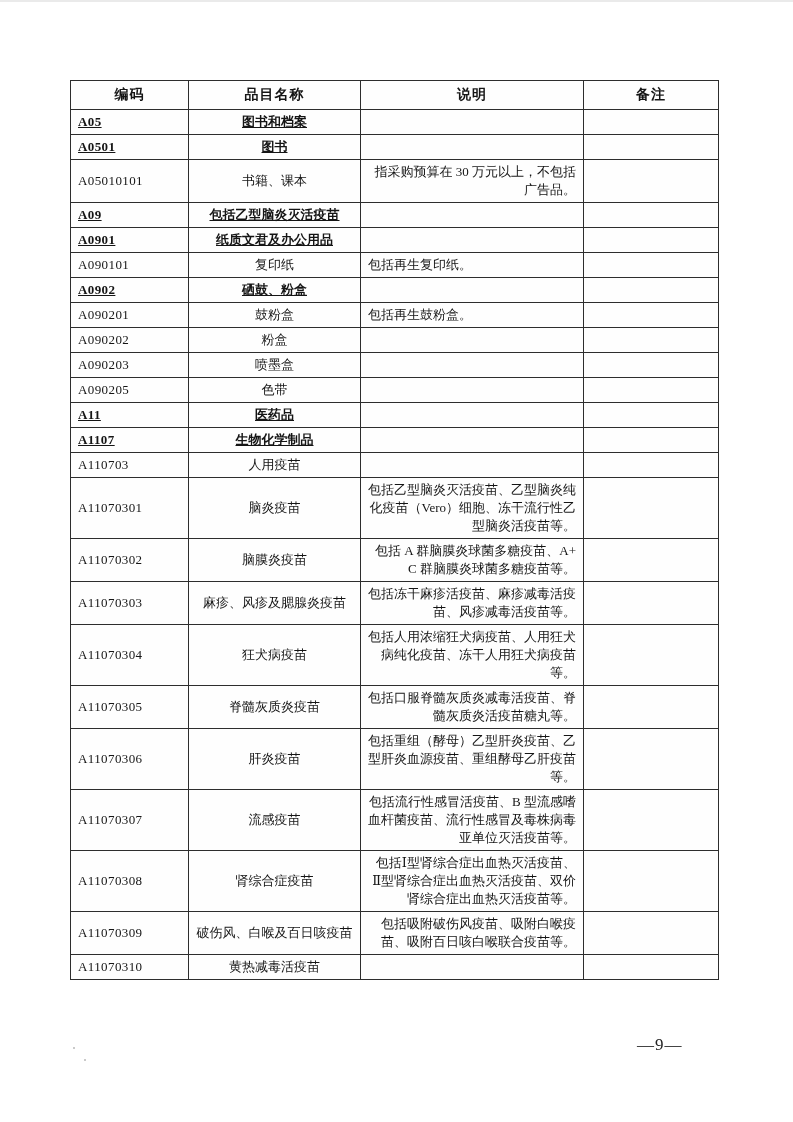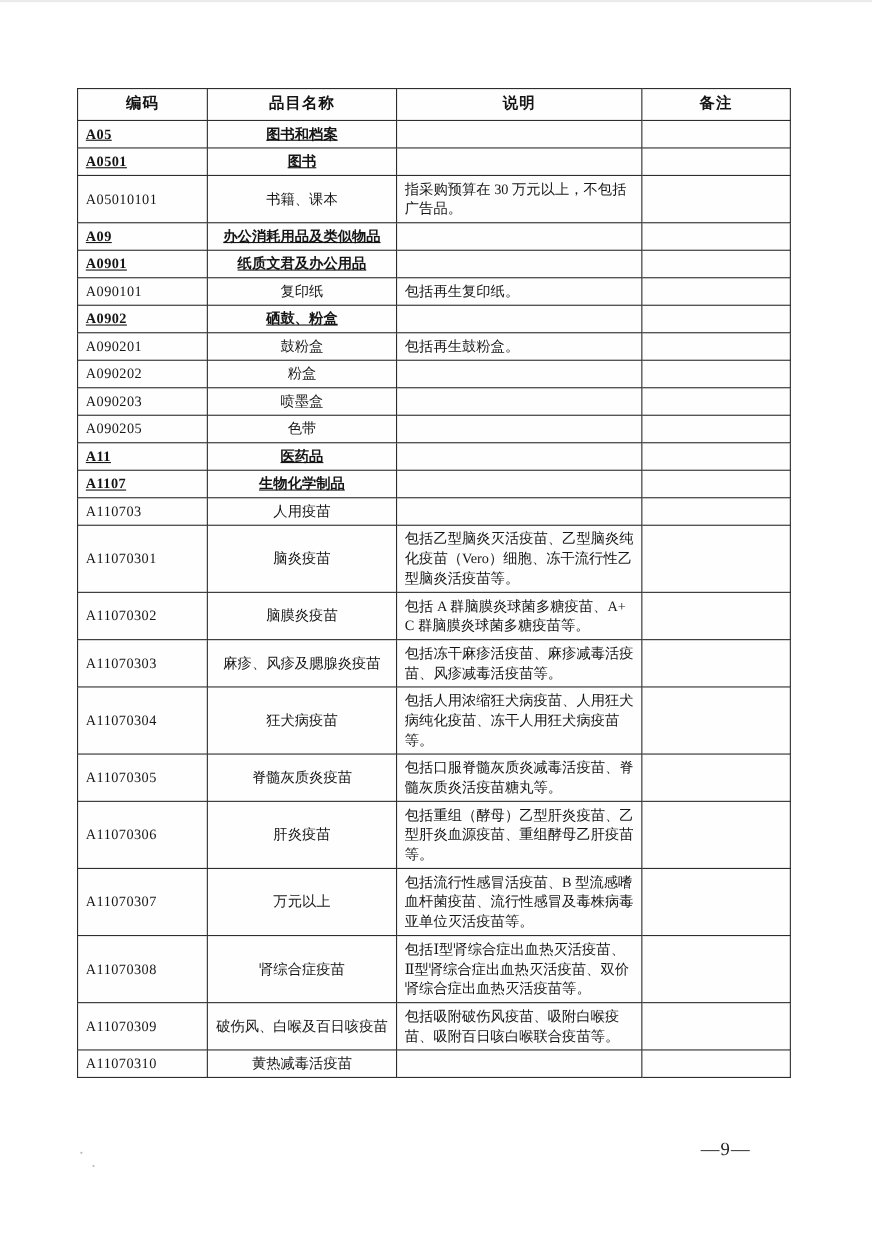--- a/index.html
+++ b/index.html
@@ -51,21 +51,21 @@
     letter-spacing: 1px;
   }
   .code-cell {
     text-align: left;
     padding-left: 10px;
     font-size: 13.5px;
     letter-spacing: 0.4px;
     white-space: nowrap;
   }
   .name-cell { text-align: center; }
-  .desc-cell { text-align: left; }
+  .desc-cell { text-align: right; }
   .desc-cell.desc-center { text-align: left; }
   .note-cell { }
   .bold-row td { font-weight: bold; text-decoration: underline; }
   .page-number {
     position: absolute;
     top: 1035px;
     left: 637px;
     font-size: 17px;
     letter-spacing: 1px;
     color: #222;
@@ -112,21 +112,21 @@
         <td class="note-cell"></td>
       </tr>
       <tr>
         <td class="code-cell">A05010101</td>
         <td class="name-cell">书籍、课本</td>
         <td class="desc-cell">指采购预算在 30 万元以上，不包括广告品。</td>
         <td class="note-cell"></td>
       </tr>
       <tr class="bold-row">
         <td class="code-cell">A09</td>
-        <td class="name-cell">办公消耗用品及类似物品</td>
+        <td class="name-cell">包括乙型脑炎灭活疫苗</td>
         <td class="desc-cell"></td>
         <td class="note-cell"></td>
       </tr>
       <tr class="bold-row">
         <td class="code-cell">A0901</td>
         <td class="name-cell">纸质文君及办公用品</td>
         <td class="desc-cell"></td>
         <td class="note-cell"></td>
       </tr>
       <tr>
@@ -214,21 +214,21 @@
         <td class="note-cell"></td>
       </tr>
       <tr>
         <td class="code-cell">A11070306</td>
         <td class="name-cell">肝炎疫苗</td>
         <td class="desc-cell">包括重组（酵母）乙型肝炎疫苗、乙型肝炎血源疫苗、重组酵母乙肝疫苗等。</td>
         <td class="note-cell"></td>
       </tr>
       <tr>
         <td class="code-cell">A11070307</td>
-        <td class="name-cell">万元以上</td>
+        <td class="name-cell">流感疫苗</td>
         <td class="desc-cell">包括流行性感冒活疫苗、B 型流感嗜血杆菌疫苗、流行性感冒及毒株病毒亚单位灭活疫苗等。</td>
         <td class="note-cell"></td>
       </tr>
       <tr>
         <td class="code-cell">A11070308</td>
         <td class="name-cell">肾综合症疫苗</td>
         <td class="desc-cell">包括Ⅰ型肾综合症出血热灭活疫苗、Ⅱ型肾综合症出血热灭活疫苗、双价肾综合症出血热灭活疫苗等。</td>
         <td class="note-cell"></td>
       </tr>
       <tr>

